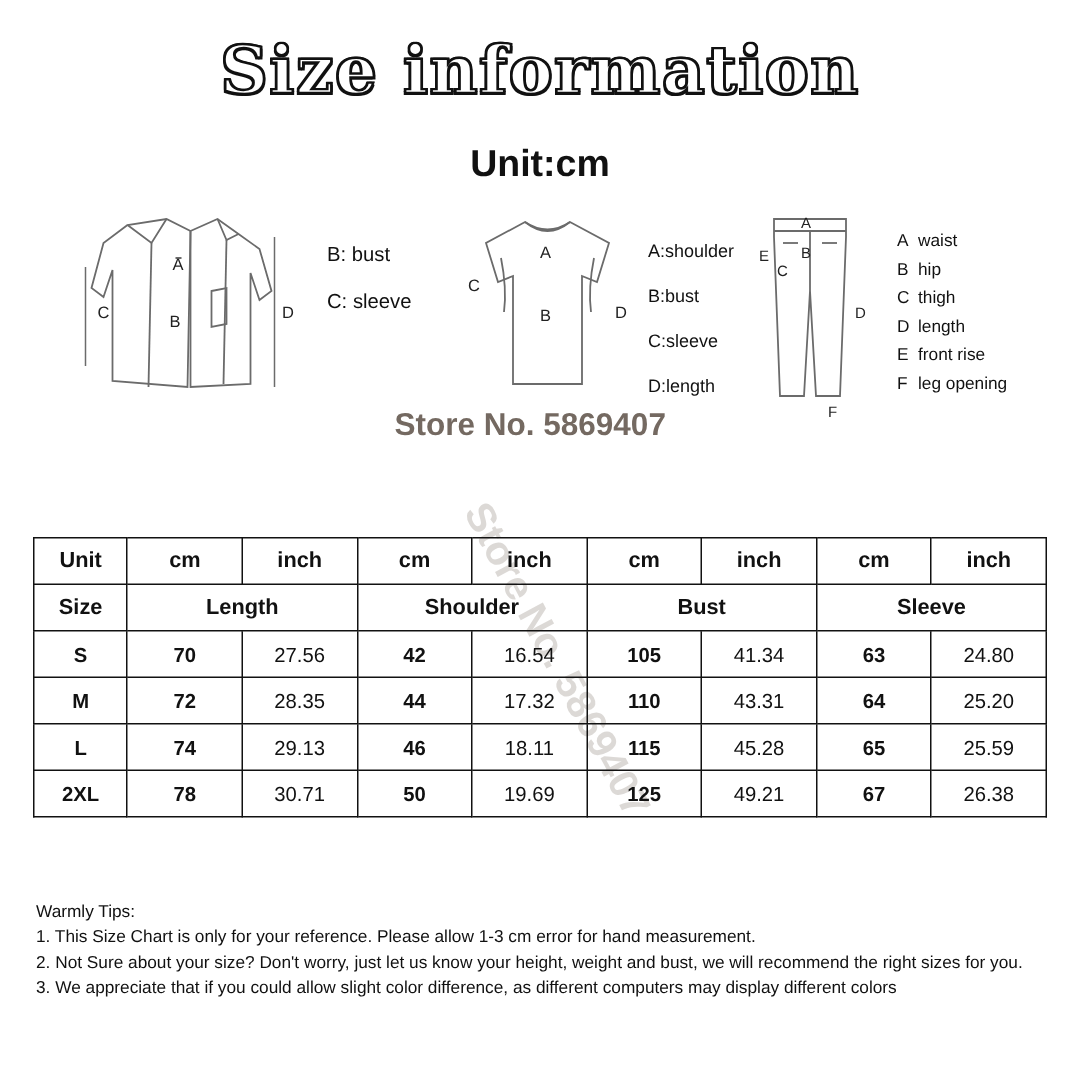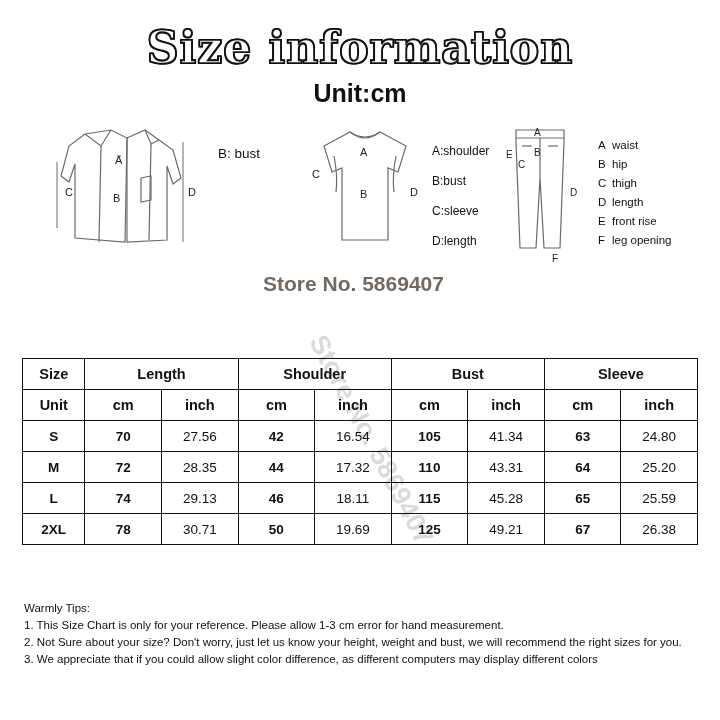--- a/index.html
+++ b/index.html
@@ -25,21 +25,21 @@
     font-weight: bold;
     letter-spacing: 1px;
     color: #ffffff;
     -webkit-text-stroke: 1.6px #111111;
     text-shadow:
       -1px -1px 0 #111, 1px -1px 0 #111,
       -1px  1px 0 #111, 1px  1px 0 #111;
   }
   .unit {
     text-align: center;
-    margin-top: 6px;
+    margin-top: 22px;
     font-size: 25px;
     font-weight: bold;
     color: #111111;
   }
 
   
   .figures {
     position: relative;
     width: 720px;
     height: 175px;
@@ -157,20 +157,21 @@
       <text x="133" y="80">D</text>
     </g>
     <g stroke="#6b6b6b" stroke-width="1">
       <path d="M128 26 L128 126" fill="none"></path>
       <path d="M2 46 L2 112" fill="none"></path>
     </g>
   </svg>
 
   <div class="legend legend-jacket">
     <div>B:  bust</div>
+    <div>C:  sleeve</div>
   </div>
 
   <svg class="fig fig-tee" viewBox="0 0 110 140">
     <g fill="none" stroke="#6b6b6b" stroke-width="1.2">
       <path d="M40 16 Q55 28 70 16 L96 30 L88 56 L78 52 L78 124 L32 124 L32 52 L22 56 L14 30 Z"></path>
       <path d="M40 16 Q55 26 70 16"></path>
       <path d="M24 40 Q28 60 26 76"></path>
       <path d="M86 40 Q82 60 84 76"></path>
     </g>
     <g font-size="11" font-family="Liberation Sans, sans-serif" fill="#222">
@@ -227,37 +228,37 @@
         <col class="c-sub">
         <col class="c-sub">
         <col class="c-sub">
       <col class="c-sub">
         <col class="c-sub">
         <col class="c-sub">
         <col class="c-sub">
     </colgroup>
     <thead>
       <tr>
-        <th>Size</th>
-        <th colspan="2">Length</th>
-        <th colspan="2">Shoulder</th>
-        <th colspan="2">Bust</th>
-        <th colspan="2">Sleeve</th>
-      </tr>
-      <tr>
         <th>Unit</th>
         <th>cm</th>
         <th>inch</th>
         <th>cm</th>
         <th>inch</th>
         <th>cm</th>
         <th>inch</th>
         <th>cm</th>
         <th>inch</th>
       </tr>
+      <tr>
+        <th>Size</th>
+        <th colspan="2">Length</th>
+        <th colspan="2">Shoulder</th>
+        <th colspan="2">Bust</th>
+        <th colspan="2">Sleeve</th>
+      </tr>
     </thead>
     <tbody>
       <tr>
         <td class="bold">S</td>
         <td class="bold">70</td>
         <td>27.56</td>
         <td class="bold">42</td>
         <td>16.54</td>
         <td class="bold">105</td>
         <td>41.34</td>

